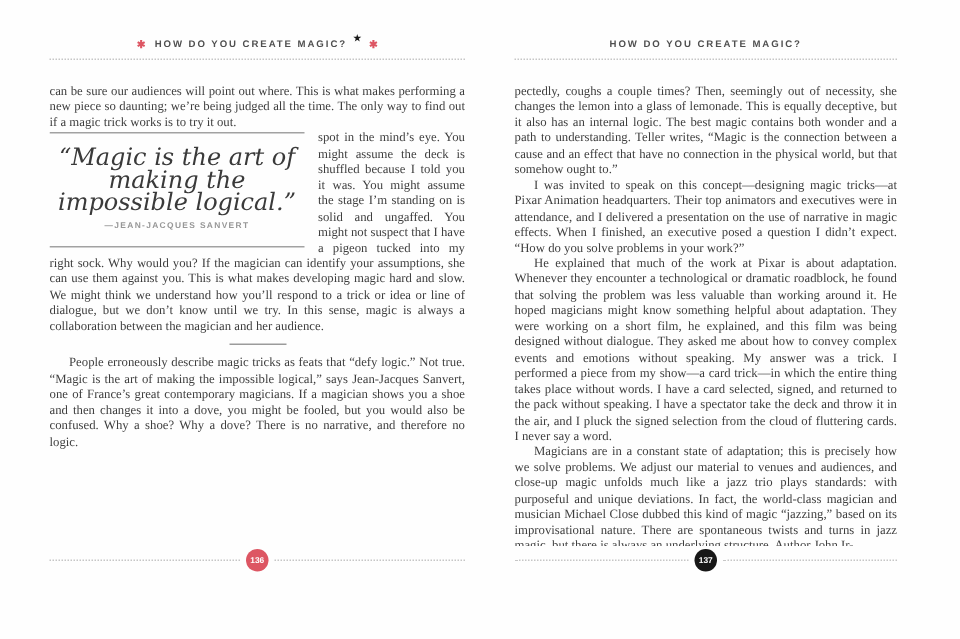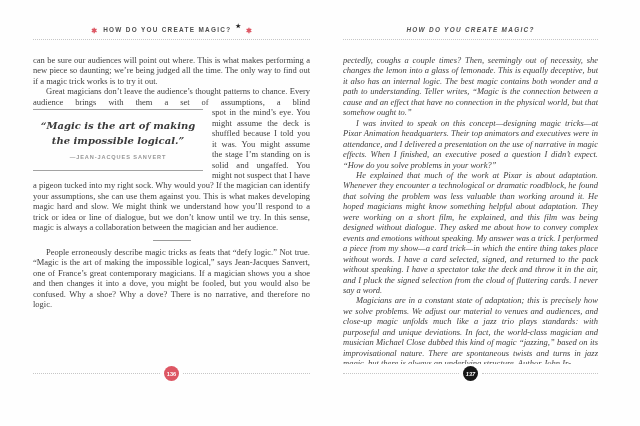--- a/index.html
+++ b/index.html
@@ -8,21 +8,21 @@
     position: relative;
     width: 640px;
     height: 426px;
     background: #fefefe;
     font-family: "Liberation Serif", serif;
     color: #3e3e3e;
     overflow: hidden;
   }
   .page { position: absolute; top: 0; height: 426px; }
   .page-left  { left: 33px;  width: 277px; }
-  .page-right { left: 343px; width: 255px; font-style: italic; }
+  .page-right { left: 343px; width: 255px; }
 
   
   .page-header { margin-top: 25px; }
   .header-row {
     text-align: center;
     font-family: "Liberation Sans", sans-serif;
     font-size: 6.4px;
     font-weight: bold;
     letter-spacing: 1.3px;
     color: #4f4f4f;
@@ -53,22 +53,22 @@
     width: 170px;
     margin: 2px 9px 3px 0;
     border-top: 1px solid #a2a2a2;
     border-bottom: 1px solid #a2a2a2;
     padding: 8px 2px 7px 2px;
     text-align: center;
   }
   .quote-text {
     font-family: "DejaVu Serif", serif;
     font-style: italic;
-    font-weight: 700;
-    font-size: 10px;
+    font-weight: 400;
+    font-size: 16px;
     line-height: 15px;
     color: #3a3a3a;
   }
   .quote-attr {
     margin-top: 4px;
     font-family: "Liberation Sans", sans-serif;
     font-size: 5.6px;
     font-weight: bold;
     letter-spacing: 0.9px;
     color: #979797;
@@ -117,21 +117,20 @@
         <span class="star-red">✱</span>
         <span>HOW DO YOU CREATE MAGIC?</span>
         <span class="star-black">★</span>
         <span class="star-red">✱</span>
       </div>
       <div class="dotted-rule"></div>
     </div>
 
     <div class="body">
       <p class="para no-indent">can be sure our audiences will point out where. This is what makes performing a new piece so daunting; we’re being judged all the time. The only way to find out if a magic trick works is to try it out.</p>
-      <p class="para indent justify-all">Great magicians don’t leave the audience’s thought patterns to chance. Every audience brings with them a set of assumptions, a blind</p>
       <div>
         <div class="pull-quote">
           <div class="quote-text">“Magic is the art of making the impossible logical.”</div>
           <div class="quote-attr">—JEAN-JACQUES SANVERT</div>
         </div>
         <p class="para">spot in the mind’s eye. You might assume the deck is shuffled because I told you it was. You might assume the stage I’m standing on is solid and ungaffed. You might not suspect that I have a pigeon tucked into my right sock. Why would you? If the magician can identify your assumptions, she can use them against you. This is what makes developing magic hard and slow. We might think we understand how you’ll respond to a trick or idea or line of dialogue, but we don’t know until we try. In this sense, magic is always a collaboration between the magician and her audience.</p>
       </div>
       <div class="section-break">
           <span class="tick"></span>
         </div>

